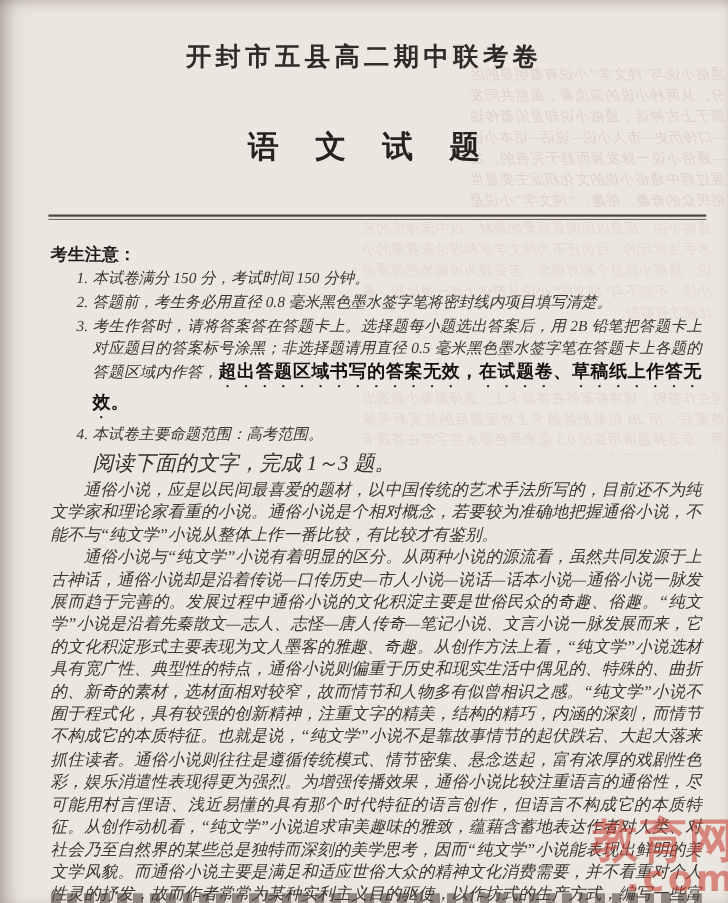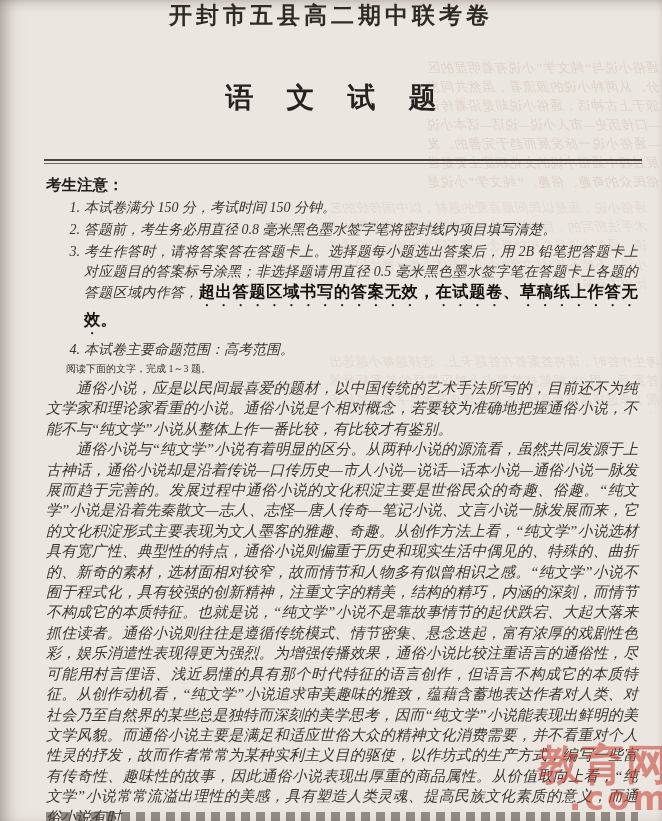--- a/index.html
+++ b/index.html
@@ -29,20 +29,21 @@
     pointer-events: none;
     font-style: italic;
   }
   .bleed-1 { top: 58px;  right: 2px;  width: 232px; height: 134px; }
   .bleed-2 { top: 198px; left: 330px; width: 318px; height: 150px; color: rgba(168,126,112,0.13); }
   .bleed-3 { top: 352px; right: 2px;  width: 330px; height: 62px;  color: rgba(168,126,112,0.15); }
 
   
   .paper-title {
     margin: 0;
+    padding-top: 36px;
     text-align: center;
     font-size: 23px;
     font-weight: 700;
     letter-spacing: 4px;
     color: #2e2a26;
     position: relative;
   }
   .subject-title {
     margin: 16px;
     padding-top: 32px;
@@ -56,41 +57,41 @@
   }
   .header-divider {
     margin: 42px 20px 0 44px;
     height: 2px;
     border-top: 2.5px solid #4c463f;
     border-bottom: 1.2px solid #6f6860;
     position: relative;
   }
 
   
-  .notice { margin: 11px 24px 0 46px; color: #332e2a; position: relative; }
+  .notice { margin: 21px 24px 0 46px; color: #332e2a; position: relative; }
   .notice-heading { font-weight: 800; font-size: 15.5px; font-style: normal; color: #221e1b; }
   .notice-item { display: flex; margin: 2px 0 0 16px; font-size: 14px; line-height: 20px; font-style: italic; color: #3a342f; }
   .notice-item .num { flex: none; width: 18px; margin-right: 4px; text-align: right; }
   .notice-item .txt { flex: 1; text-align: justify; }
   .notice-emph {
     font-style: normal;
     font-weight: 800;
     font-size: 16.3px;
     color: #16120f;
     letter-spacing: 0.3px;
     -webkit-text-emphasis: filled dot #2b2520;
     text-emphasis: filled dot #2b2520;
     -webkit-text-emphasis-position: under right;
     text-emphasis-position: under right;
   }
 
   
   .section-heading { margin: 24px 24px 0 46px; font-size: 15.5px; font-weight: 800; color: #27221e; position: relative; }
   .subsection-heading { margin: 3px 24px 0 46px; font-size: 15px; font-style: italic; color: #362f2a; position: relative; }
-  .instruction { margin: 2px 24px 0 46px; font-size: 10px; text-indent: 2em; color: #362f2a; position: relative; }
+  .instruction { margin: 2px 24px 0 46px; font-size: 19px; font-style: italic; text-indent: 2em; color: #362f2a; position: relative; }
   .body-text { margin: 2px 24px 0 46px; position: relative; }
   .body-text p {
     margin: 0;
     text-indent: 2em;
     font-size: 15px;
     line-height: 20.4px;
     text-align: justify;
     color: #3c3630;
     font-style: italic;
   }

